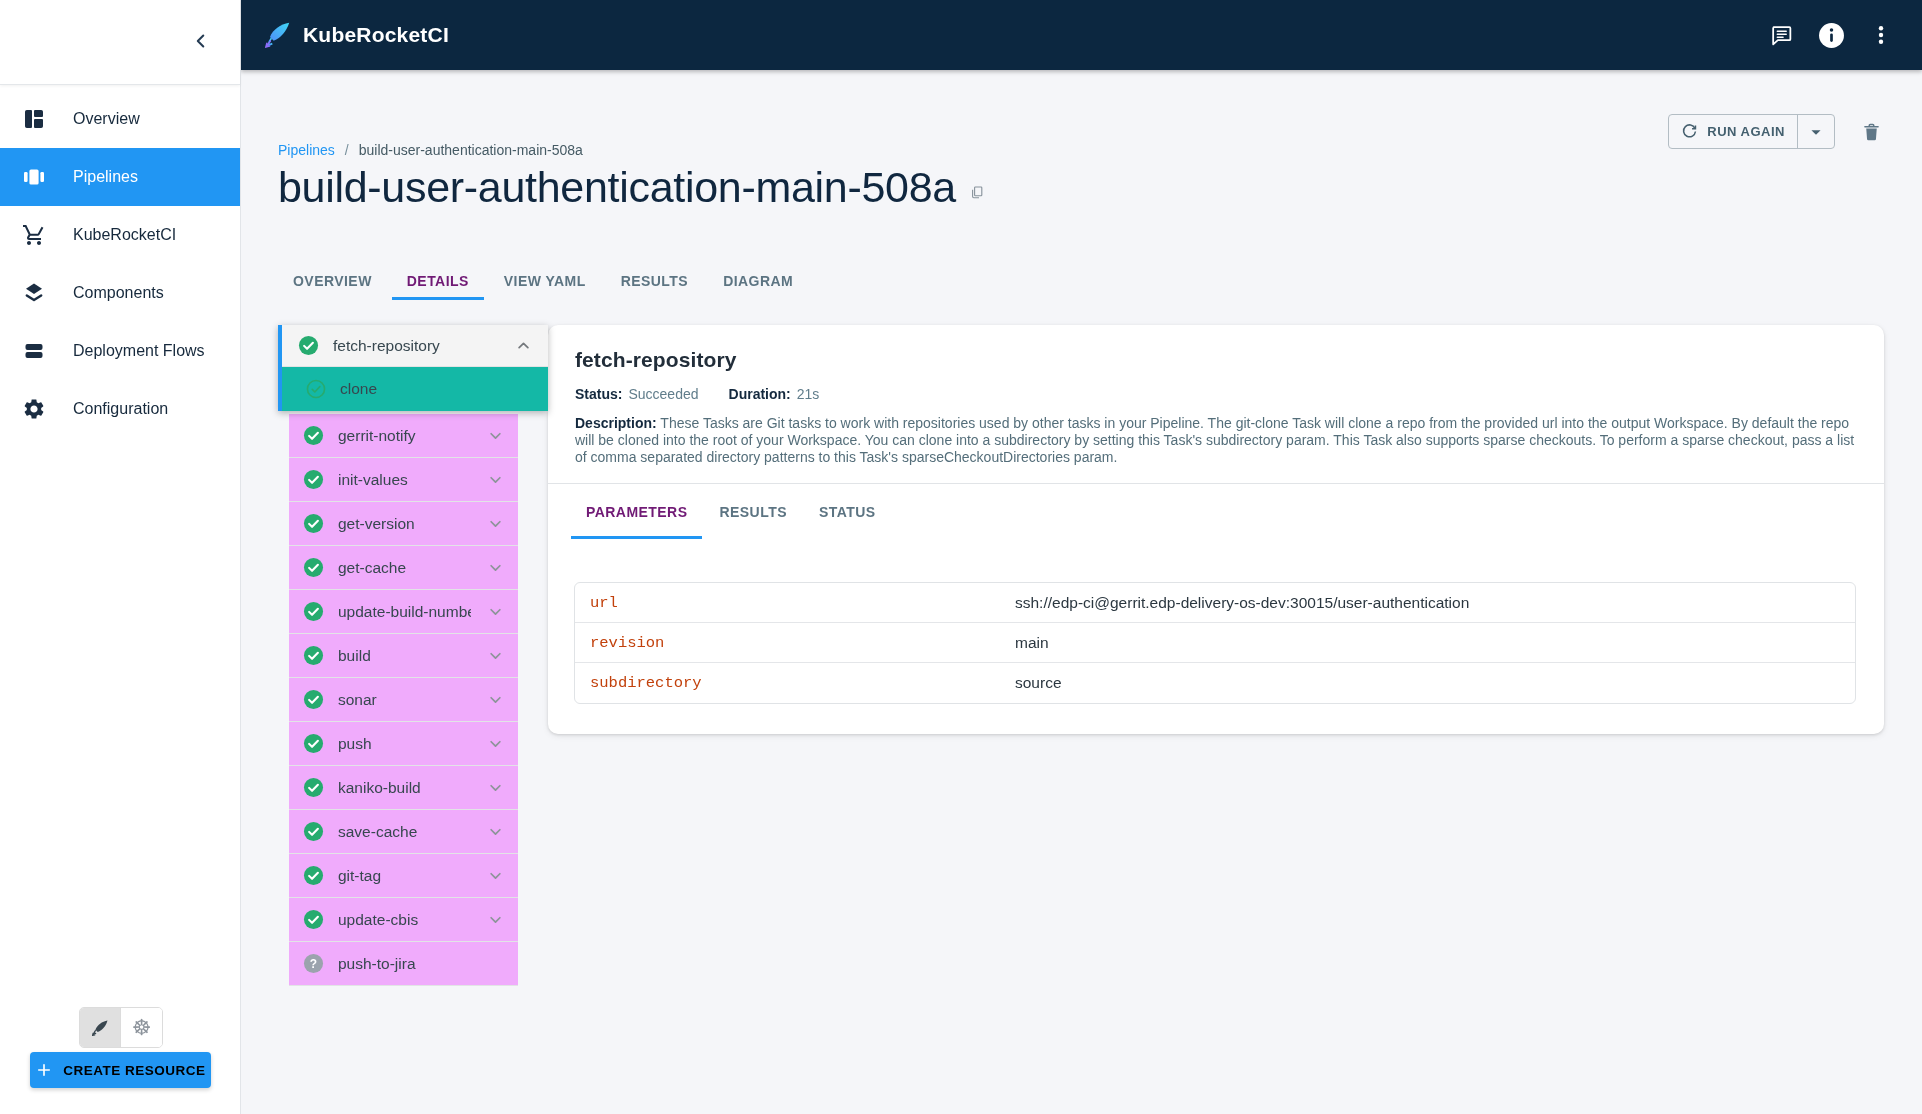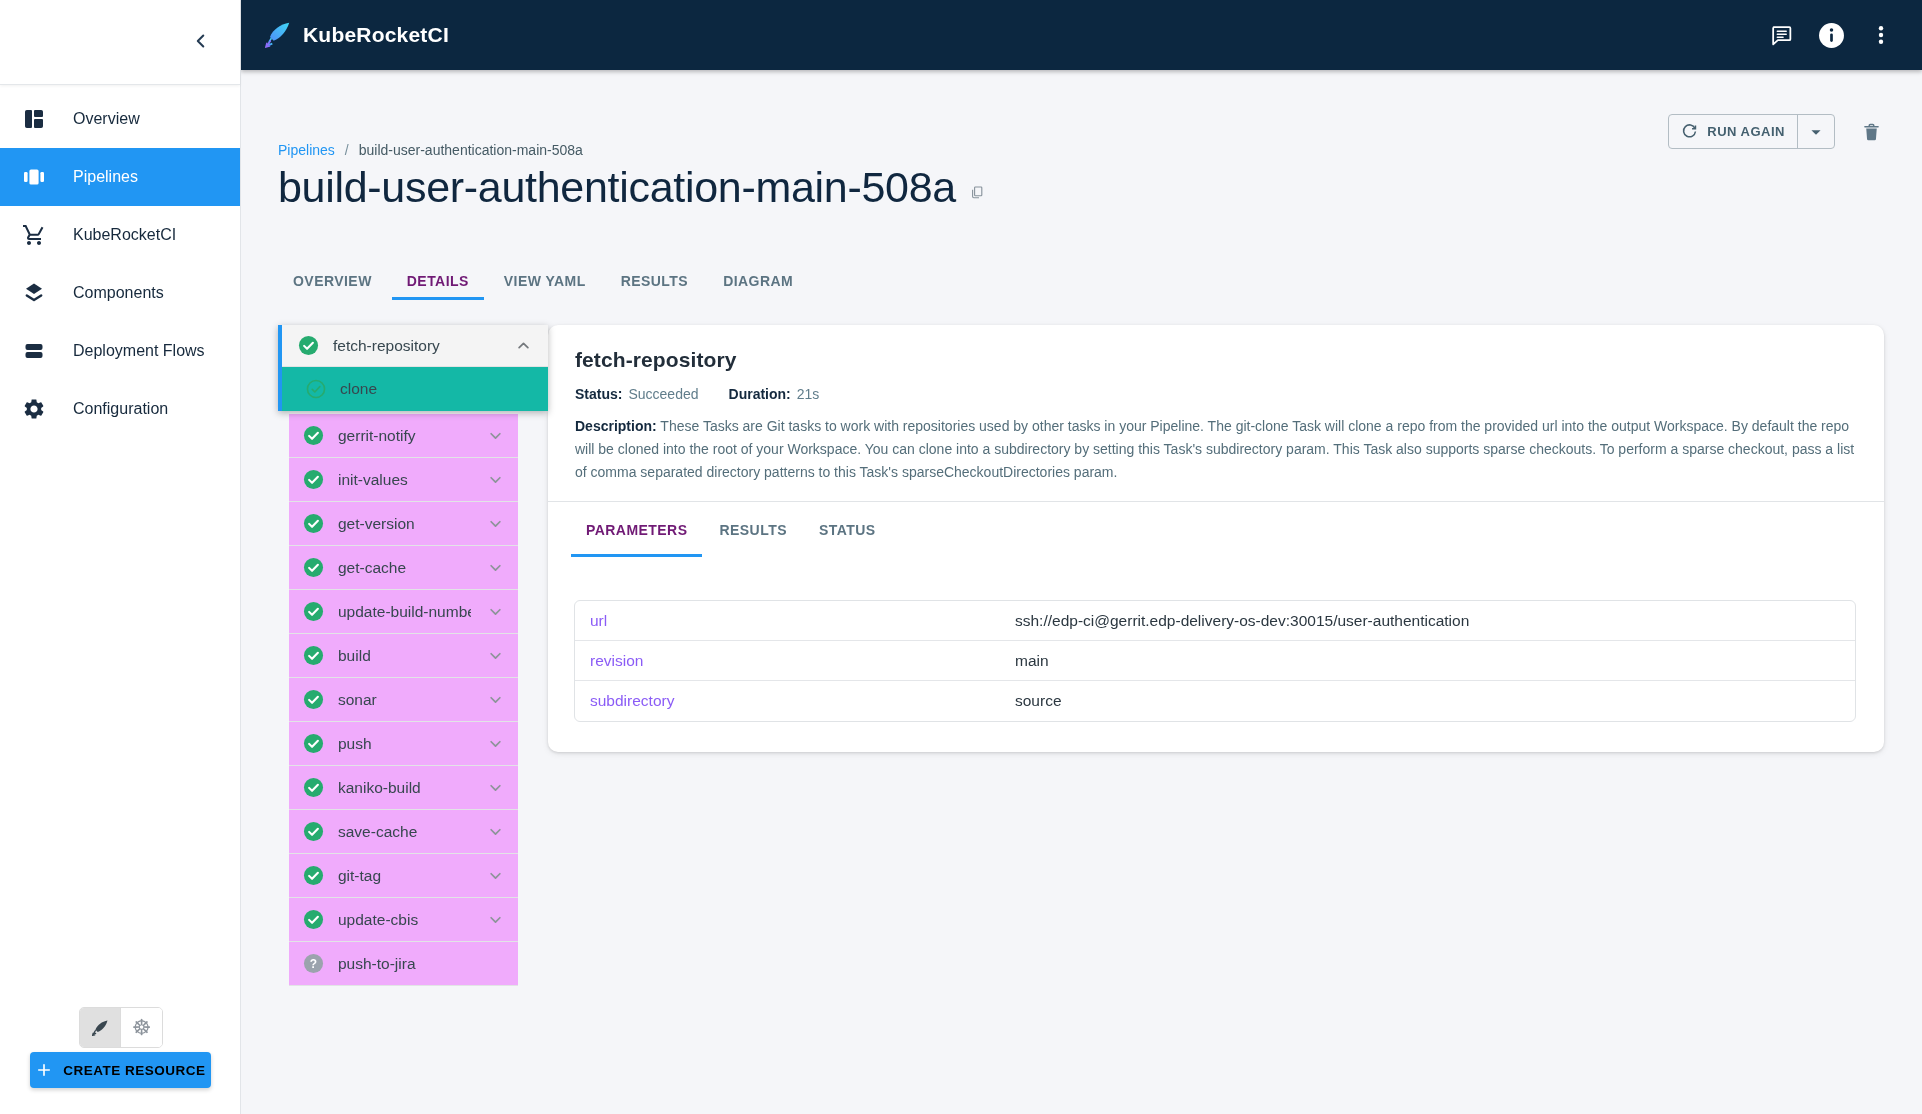--- a/index.html
+++ b/index.html
@@ -74,29 +74,29 @@
   .status-ic { width:21px; height:21px; flex-shrink:0; }
   .chev { width:21px; height:21px; flex-shrink:0; }
 
   
   .detail-card { flex:1; background:#fff; border-radius:10px; box-shadow:0 1px 3px rgba(0,0,0,0.13), 0 2px 7px rgba(0,0,0,0.07); padding-bottom:30px; }
   .card-head { padding:23px 27px 0 27px; }
   .detail-title { font-size:21px; font-weight:600; color:#222e3a; letter-spacing:0.1px; }
   .status-row { margin-top:14px; font-size:14px; color:#607d8b; display:flex; }
   .status-row .lbl { color:#14293e; font-weight:700; margin-right:6px; }
   .dur-group { margin-left:30px; display:flex; }
-  .desc { margin-top:13px; font-size:14px; line-height:23px; color:#546e7a; }
+  .desc { margin-top:13px; font-size:14px; line-height:17px; color:#546e7a; }
   .desc .lbl { color:#14293e; font-weight:700; }
   .card-divider { border-top:1px solid #e1e4e7; margin-top:17px; }
   .inner-tabs { display:flex; gap:2px; padding-left:23px; height:55px; }
   .inner-tabs .tab { height:55px; }
   .params-table { margin:43px 28px 0 26px; border:1px solid #e0e3e6; border-radius:6px; overflow:hidden; background:#fff; }
   .param-row { display:flex; align-items:center; height:40px; border-bottom:1px solid #e4e6e9; }
   .param-row:last-child { border-bottom:none; }
-  .param-key { width:440px; padding-left:15px; font-size:15.5px; color:#8b5cf6; flex-shrink:0; }
+  .param-key { width:440px; padding-left:15px; font-size:15.5px; color:#c2410c; flex-shrink:0;font-family:Liberation Mono, monospace; }
   .param-value { font-size:15.5px; color:#2b3740; }
 </style>
 </head>
 <body>
 
 <aside class="sidebar">
   <div class="sidebar-header">
     <button class="collapse-btn">
       <span>
         <svg viewBox="0 0 24 24" width="22" height="22">

